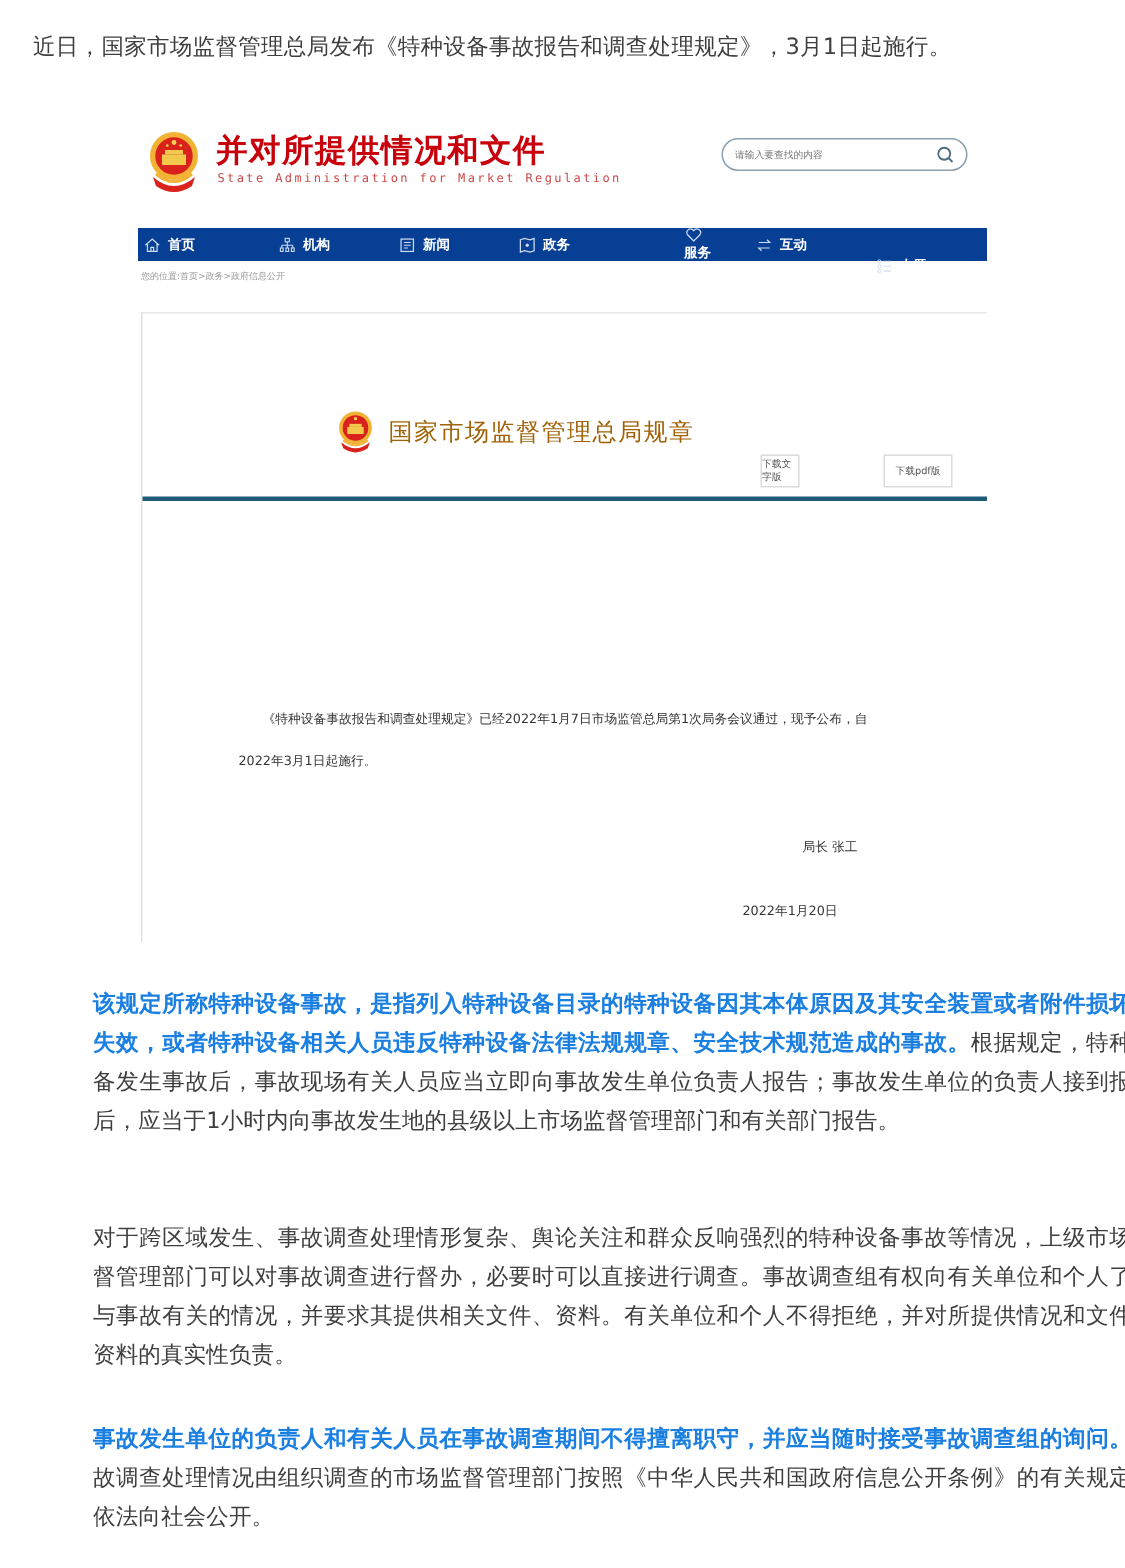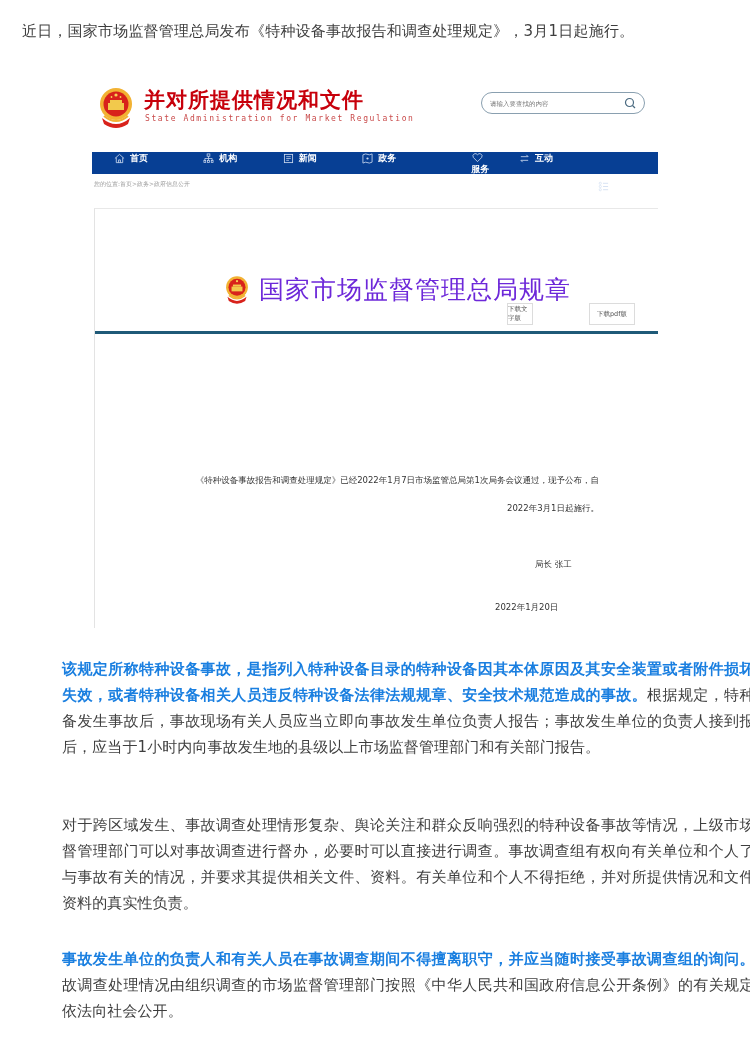--- a/index.html
+++ b/index.html
@@ -14,47 +14,47 @@
     .site-header { position: absolute; left: 0; top: 0; width: 566px; height: 70px; }
     .emblem { position: absolute; left: 6px; top: 8px; width: 36px; height: 44px; }
     .site-title { position: absolute; left: 52px; top: 8px; font-size: 21px; font-weight: bold; color: #c7000b; letter-spacing: 1px; white-space: nowrap; }
     .site-sub { position: absolute; left: 53px; top: 36px; font-size: 8px; color: #c94a4a; letter-spacing: 1.6px; white-space: nowrap; font-family: "DejaVu Sans Mono", monospace; }
 
     .search-box { position: absolute; left: 389px; top: 14px; width: 164px; height: 22px; border: 1px solid #8aa0b0; border-radius: 11px; background: #fff; }
     .search-input { position: absolute; left: 8px; top: 3px; width: 120px; height: 14px; border: none; outline: none; font-size: 6.5px; color: #777; background: transparent; }
     .search-input::placeholder { color: #777; }
     .search-icon { position: absolute; right: 8px; top: 4px; width: 12px; height: 12px; }
 
-    .nav { position: absolute; left: 0; top: 74px; width: 566px; height: 22px; background: #073f94; display: flex; align-items: flex-start; padding-left: 22px; }
+    .nav { position: absolute; left: 0; top: 74px; width: 566px; height: 22px; background: #073f94; display: flex; align-items: center; padding-left: 4px; }
     .nav-item { display: flex; align-items: center; color: #ffffff; font-size: 9px; font-weight: bold; margin-right: 0; white-space: nowrap; cursor: pointer; }
     .nav-item .nav-icon { width: 11px; height: 11px; margin-right: 5px; display: inline-flex; }
     .nav-item:nth-child(1) { width: 90px; }
     .nav-item:nth-child(2) { width: 80px; }
     .nav-item:nth-child(3) { width: 80px; }
     .nav-item:nth-child(4) { width: 80px; }
     .nav-item:nth-child(5) { width: 78px; flex-direction: column; }
     .nav-item:nth-child(6) { width: 80px; }
     .nav-item:nth-child(7) { width: 60px; margin-top: 28px; }
 
     .breadcrumb { position: absolute; left: 2px; top: 102px; font-size: 6px; color: #999; white-space: nowrap; }
 
     .doc-panel { position: absolute; left: 2px; top: 130px; width: 564px; height: 430px; border-left: 1px solid #e3e3e3; border-top: 1px solid #e8e8e8; }
     .rule-banner { position: absolute; left: 128px; top: 64px; display: flex; align-items: center; }
     .rule-emblem { width: 28px; height: 30px; margin-right: 8px; }
-    .rule-title { font-family: Liberation Sans, sans-serif; font-size: 25px; color: #6d28d9; letter-spacing: 1px; white-space: nowrap; }
+    .rule-title { font-family: Liberation Sans, sans-serif; font-size: 16px; color: #a16207; letter-spacing: 1px; white-space: nowrap; }
 
     .dl-btn { position: absolute; top: 94px; height: 22px; border: 1px solid #dcdcdc; background: #fff; font-size: 6.5px; color: #555; display: flex; align-items: center; justify-content: center; cursor: pointer; }
     .dl-word { left: 412px; width: 26px; }
     .dl-pdf { left: 494px; width: 46px; }
 
     .blue-rule { position: absolute; left: 0; top: 122px; width: 564px; height: 3px; background: #1f5a78; }
 
     .order-title { position: absolute; left: 0; top: 172px; width: 564px; text-align: center; font-family: "DejaVu Serif", "Liberation Serif", serif; font-size: 14px; color: #333; letter-spacing: 0.5px; }
     .order-no { position: absolute; left: 0; top: 218px; width: 564px; text-align: center; font-size: 8.5px; color: #333; }
-    .order-body { position: absolute; left: 64px; top: 257px; width: 440px; font-size: 8.5px; line-height: 28px; color: #333; text-indent: 16px; text-align: right; }
+    .order-body { position: absolute; left: 64px; top: 257px; width: 440px; font-size: 8.5px; line-height: 28px; color: #333; text-indent: 16px; }
     .signer { position: absolute; left: 440px; top: 350px; font-size: 8.5px; color: #333; }
     .sign-date { position: absolute; left: 400px; top: 393px; font-size: 8.5px; color: #333; }
 
     
     .para { position: absolute; left: 22px; width: 708px; font-size: 15px; line-height: 26px; color: #3e3e3e; text-align: justify; letter-spacing: 0.1px; margin-left: 40px; }
     .para .hl { color: #1a7fe0; font-weight: bold; }
     .p1 { top: 656px; }
     .p2 { top: 812px; }
     .p3 { top: 946px; }
   </style>

